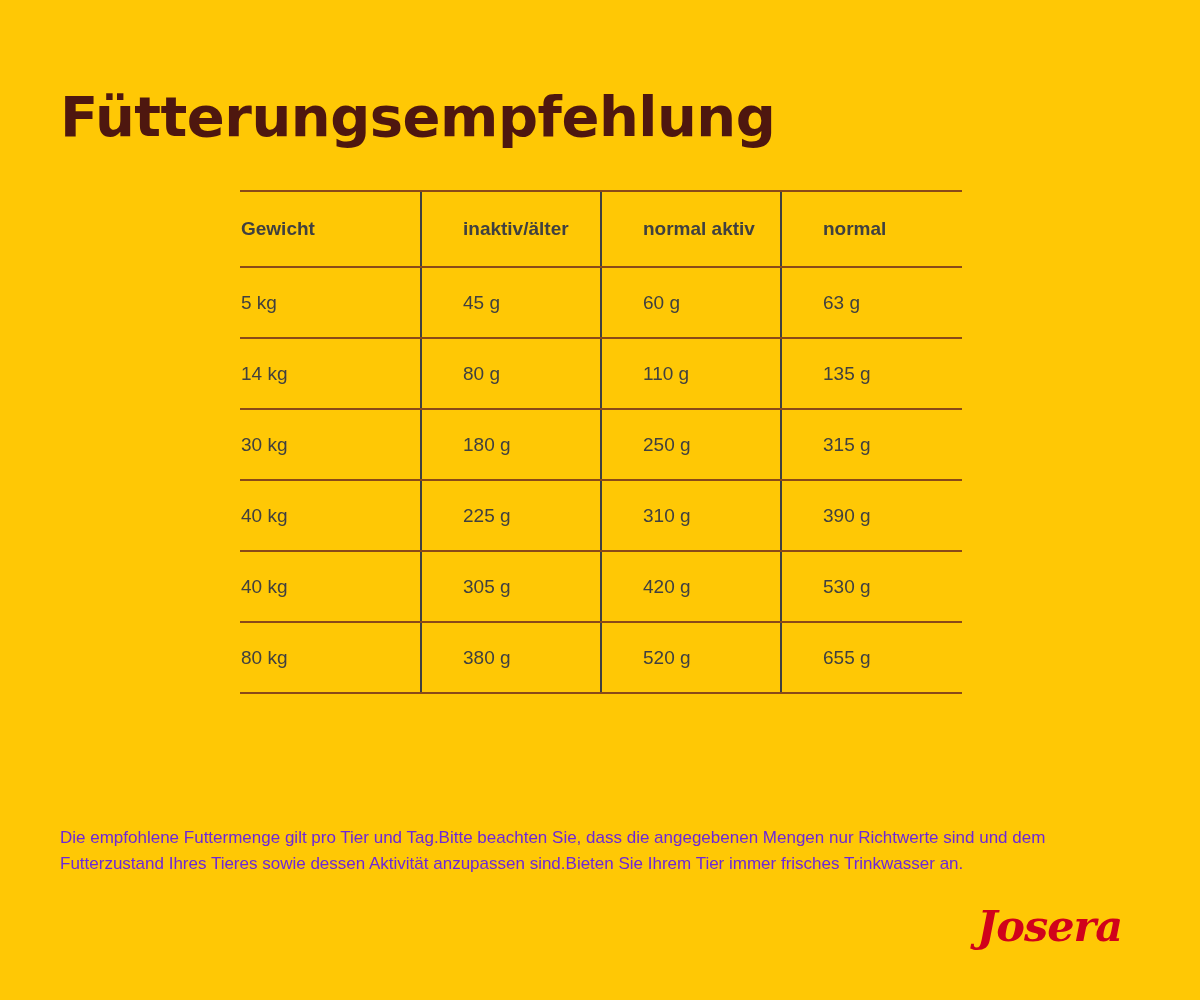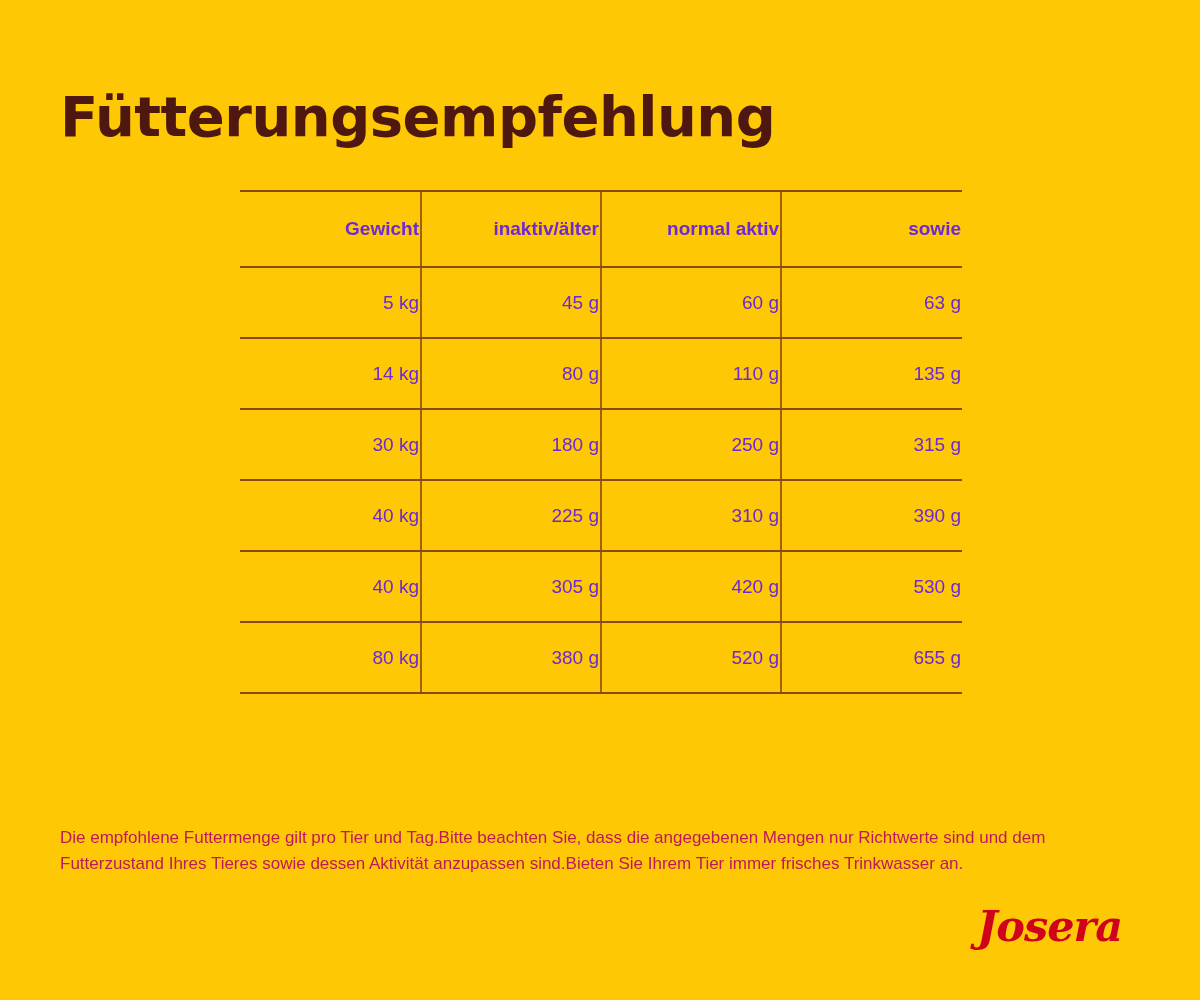--- a/index.html
+++ b/index.html
@@ -49,54 +49,54 @@
     table-layout: fixed;
   }
 
   table.feeding col.c0 { width: 181px; }
   table.feeding col.c1 { width: 180px; }
   table.feeding col.c2 { width: 180px; }
   table.feeding col.c3 { width: 181px; }
 
   table.feeding th,
   table.feeding td {
-    text-align: right;
-    color: #6d28d9;
+    text-align: left;
+    color: #404040;
     font-size: 19px;
     height: 67px;
     vertical-align: middle;
     border-bottom: 2px solid #8A4A18;
   }
 
   table.feeding thead th {
     font-weight: bold;
     font-size: 19px;
     border-top: 2px solid #8A4A18;
     height: 72px;
   }
 
   table.feeding th.divider,
   table.feeding td.divider {
-    border-left: 2px solid #a16207;
+    border-left: 2px solid #404040;
     padding-left: 41px;
   }
 
   table.feeding tbody td {
     font-weight: normal;
     margin-top: 16px;
   }
 
   .note {
     position: absolute;
     left: 60px;
     top: 808px;
     width: 1070px;
     font-size: 17px;
     line-height: 1.55;
-    color: #be185d;
+    color: #6d28d9;
   }
 
   .logo {
     position: absolute;
     right: 58px;
     bottom: 52px;
     font-family: "DejaVu Serif", serif;
     font-style: italic;
     font-weight: bold;
     font-size: 43px;
@@ -120,21 +120,21 @@
         <col class="c0">
           <col class="c1">
           <col class="c2">
           <col class="c3">
       </colgroup>
       <thead>
         <tr>
           <th>Gewicht</th>
           <th class="divider">inaktiv/älter</th>
           <th class="divider">normal aktiv</th>
-          <th class="divider">sowie</th>
+          <th class="divider">normal</th>
         </tr>
       </thead>
       <tbody>
         <tr>
           <td>5 kg</td>
           <td class="divider">45 g</td>
           <td class="divider">60 g</td>
           <td class="divider">63 g</td>
         </tr>
         <tr>

